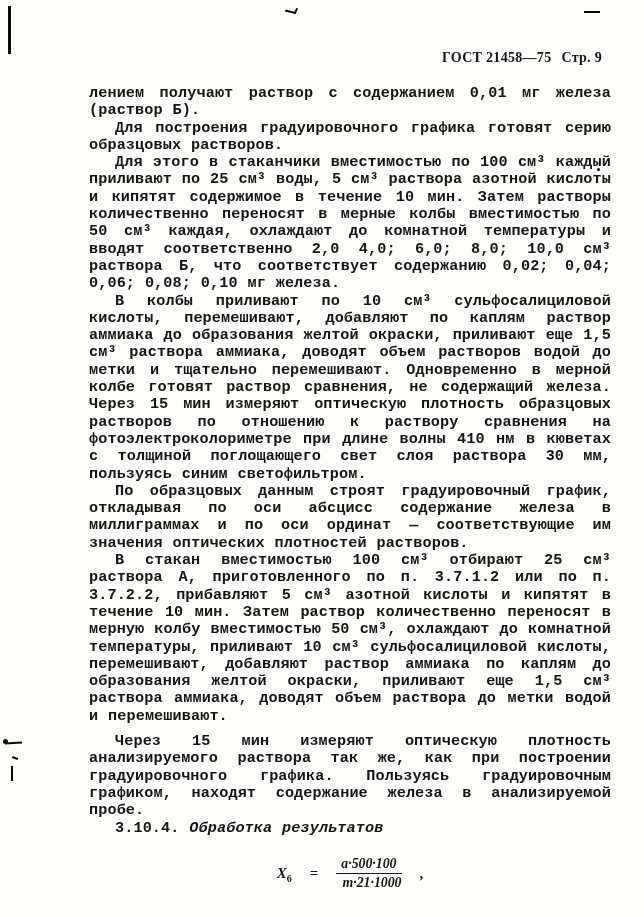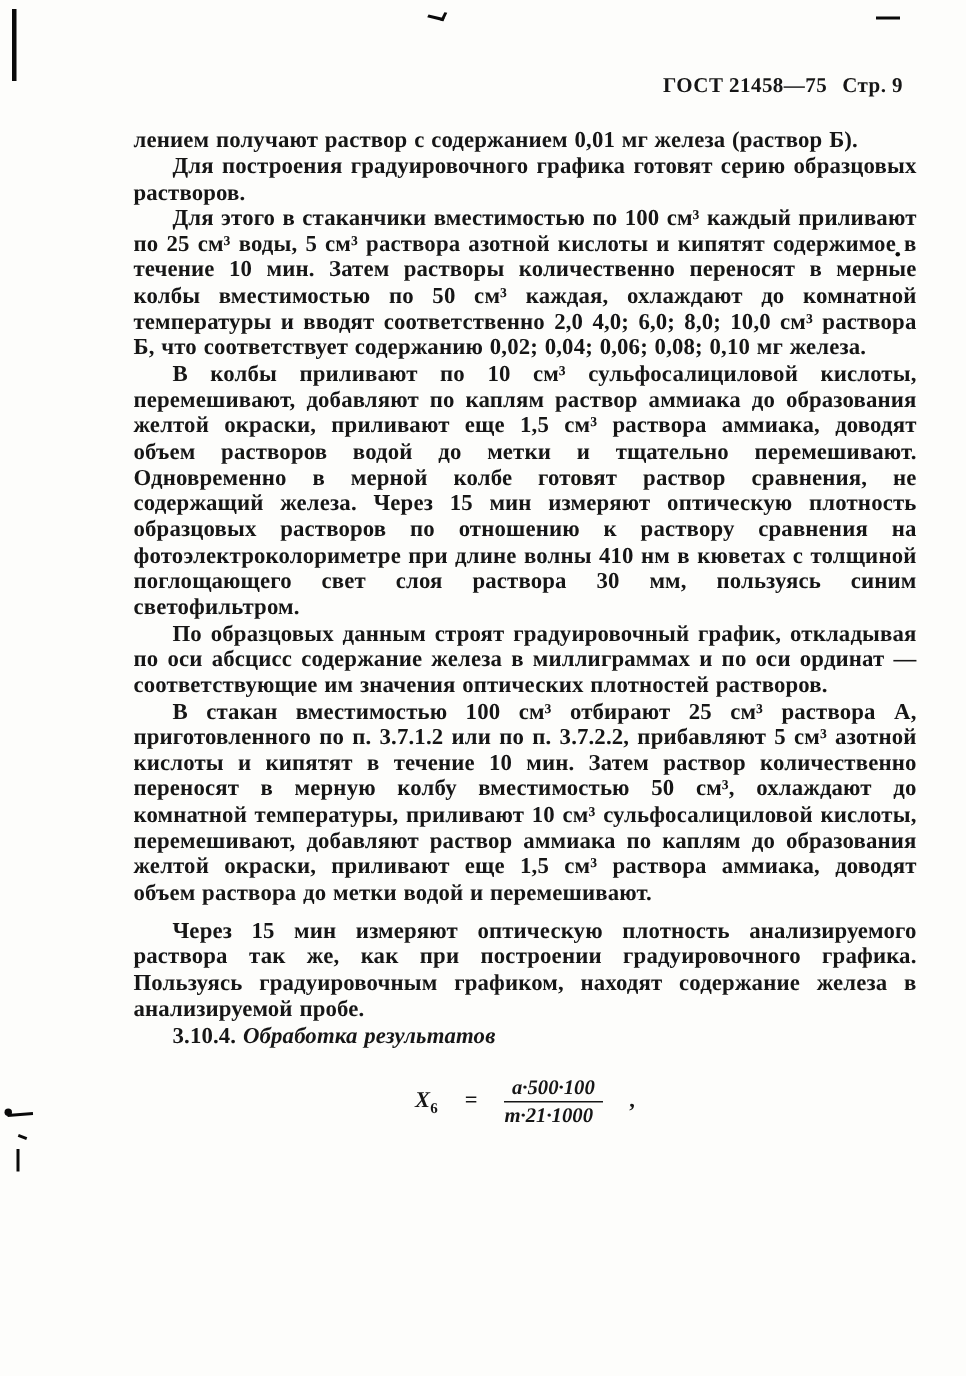--- a/index.html
+++ b/index.html
@@ -31,39 +31,40 @@
     width: 522px;
   }
   .para {
     margin: 0;
     font-size: 15.2px;
     line-height: 17.3px;
     text-align: justify;
     text-indent: 26px;
     letter-spacing: 0.1px;
     word-spacing: 0.6px;
+    font-family: Liberation Mono, monospace;
   }
   .para.no-indent { text-indent: 0; }
   .para.heading { margin: 1px 0; }
   .heading .htitle { font-style: italic; }
   .formula {
     margin-top: 18px;
     display: flex;
     justify-content: center;
     align-items: center;
     gap: 18px;
     font-size: 15px;
     text-indent: 0;
   }
   .f-var .it { font-style: italic; }
   sub { font-size: 10px; line-height: 0; }
   .frac {
     display: inline-flex;
     flex-direction: column;
-    text-align: left;
+    text-align: right;
     font-size: 13.8px;
     line-height: 16px;
   }
   .frac .num {
     display: block;
     padding: 0 5px 1px;
     border-bottom: 1.5px solid #161616;
     font-style: italic;
   }
   .frac .den { display: block; padding-top: 1px; font-style: italic; }

